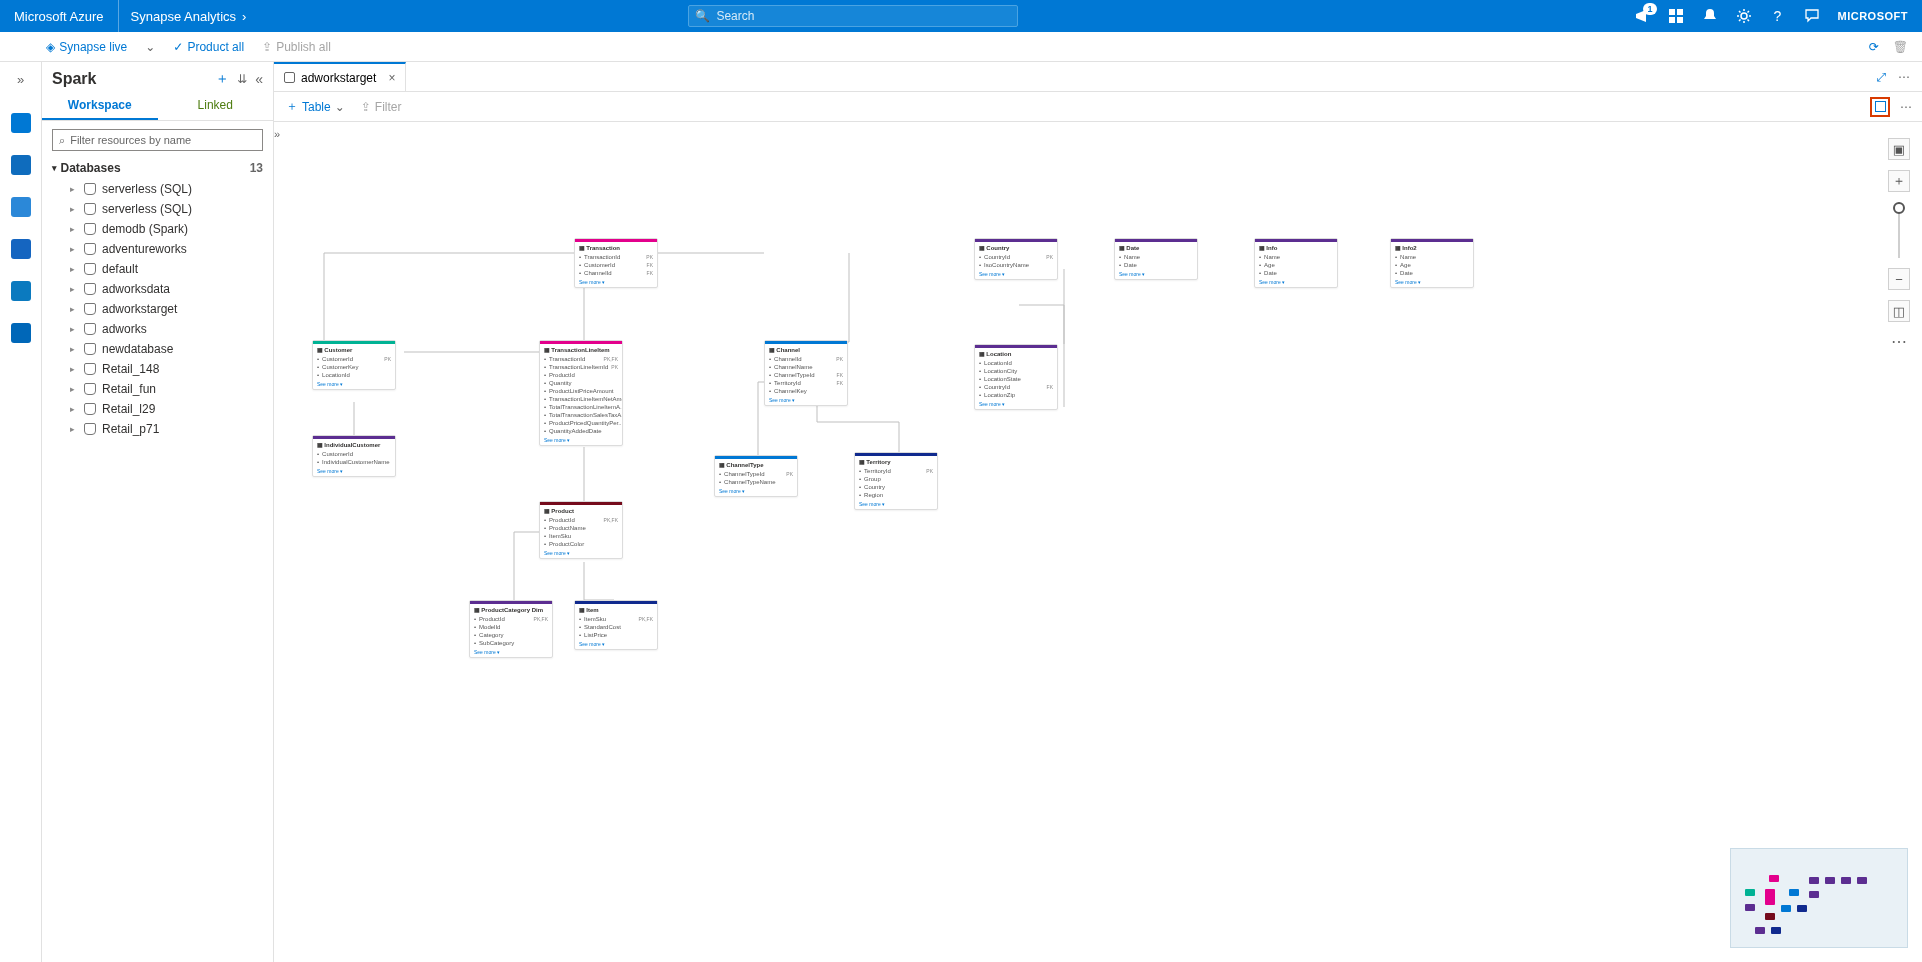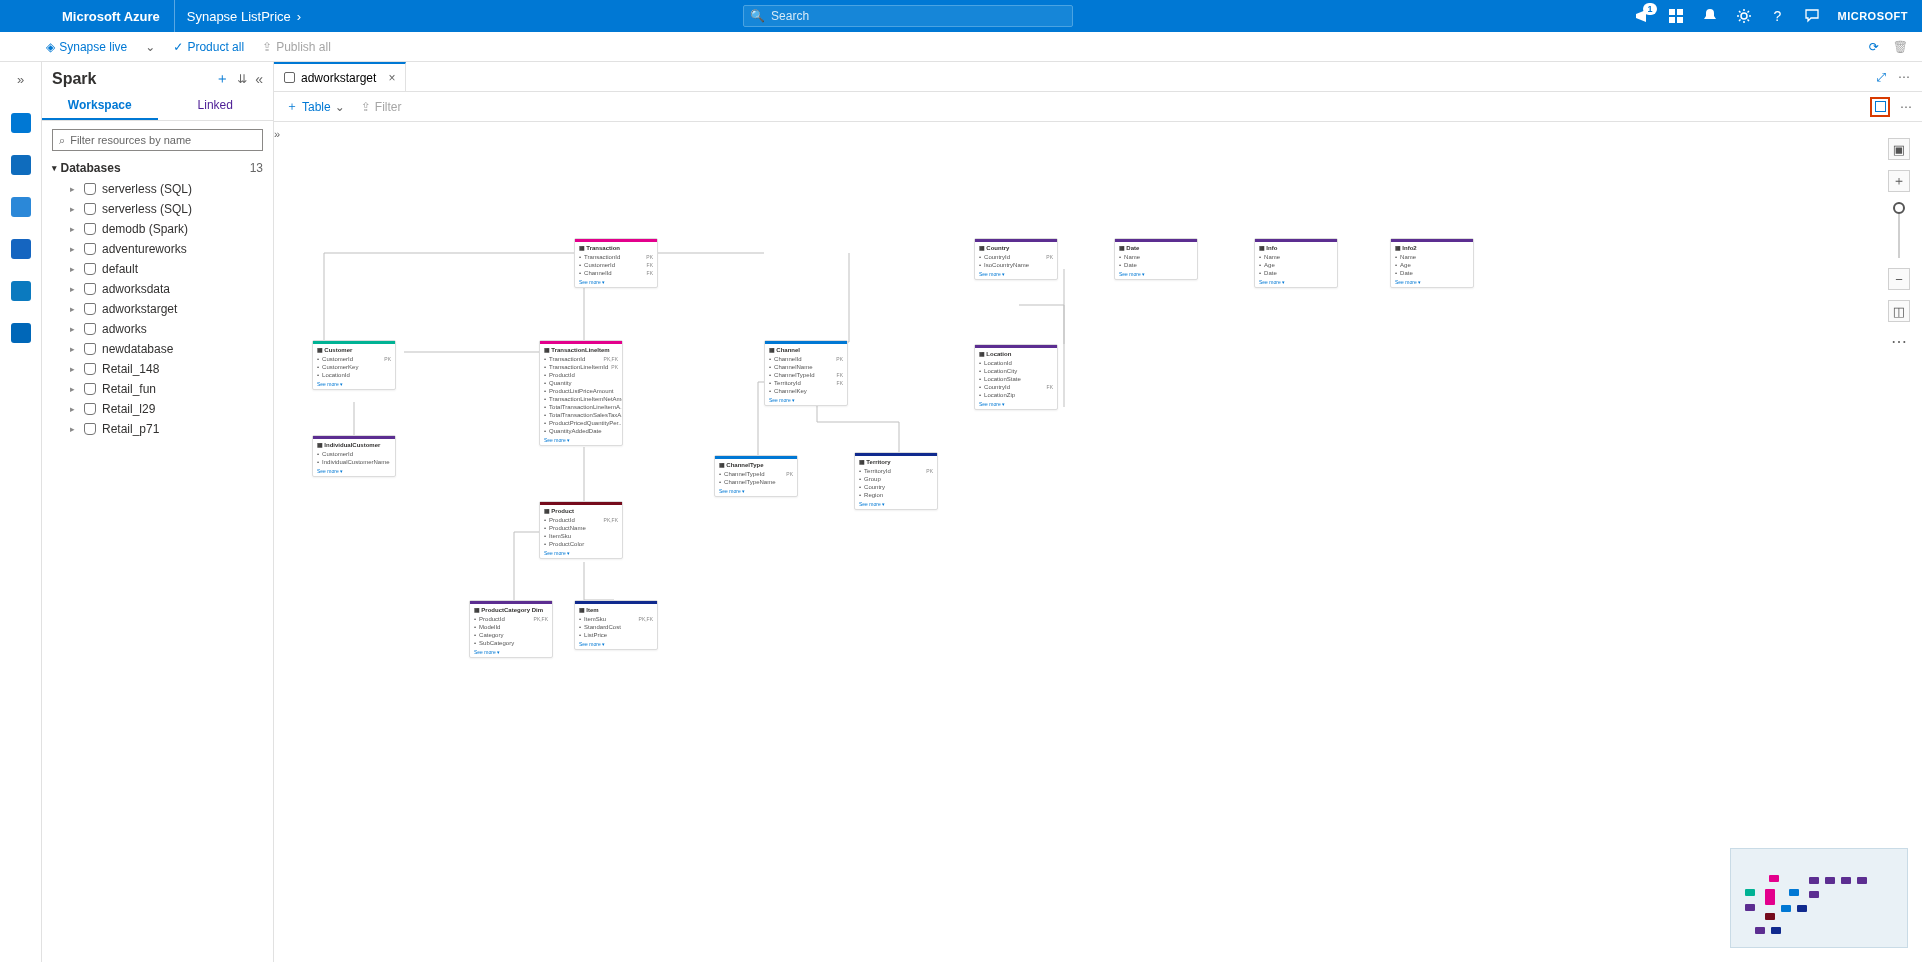--- a/index.html
+++ b/index.html
@@ -1,20 +1,20 @@
 <!DOCTYPE html>
 <html><head>
 <meta charset="utf-8">
 <style>
 * { margin: 0; padding: 0; box-sizing: border-box; font-family: "Segoe UI", Arial, sans-serif; }
 html, body { width: 100%; height: 100%; overflow: hidden; background: #fff; }
 
 
 .azure-bar { height: 32px; background: #0078d4; display: flex; align-items: center; color: #fff; font-size: 13px; }
-.azure-bar .brand { font-weight: 700; padding: 0 14px; border-right: 1px solid rgba(255,255,255,.35); height: 100%; display: flex; align-items: center; margin-left: 48px; }
+.azure-bar .brand { font-weight: 400; padding: 0 14px; border-right: 1px solid rgba(255,255,255,.35); height: 100%; display: flex; align-items: center; }
 .azure-bar .product { padding: 0 12px; display: flex; align-items: center; gap: 6px; }
 .azure-bar .spacer-l { flex: 0 0 430px; }
 .azure-search { flex: 0 0 330px; height: 22px; background: #1686d8; border: 1px solid #4aa3e2; border-radius: 2px; display: flex; align-items: center; padding: 0 6px; color: #d6eaf7; gap: 6px; font-size: 12px; }
 .azure-bar .spacer-r { flex: 1; }
 .azure-icons { display: flex; align-items: center; gap: 18px; padding-right: 14px; }
 .azure-icons .ico { width: 16px; height: 16px; position: relative; }
 .badge { position: absolute; top: -5px; right: -7px; background: #fff; color: #0078d4; font-size: 9px; border-radius: 8px; padding: 0 4px; line-height: 12px; font-weight: 700; }
 .account { font-size: 11px; font-weight: 600; letter-spacing: .5px; }
 
 
@@ -37,25 +37,25 @@
 .c-pipe { background: #1565c0; border-radius: 10px; width: 22px; height: 14px; }
 .c-circ { background: #0b7abf; border-radius: 50%; }
 .c-bag  { background: #0067b8; border-radius: 2px 2px 4px 4px; }
 
 
 .explorer { width: 232px; border-right: 1px solid #e1e1e1; display: flex; flex-direction: column; font-size: 12px; color: #323130; }
 .ex-head { display: flex; align-items: center; padding: 8px 10px 4px; }
 .ex-head h1 { font-size: 16px; font-weight: 600; flex: 1; }
 .ex-head .hic { color: #0078d4; margin-left: 8px; font-size: 14px; }
 .ex-tabs { display: flex; border-bottom: 1px solid #e1e1e1; }
-.ex-tabs div { flex: 1; text-align: center; padding: 6px 0; font-size: 12px; color: #4c1d95; cursor: pointer; }
+.ex-tabs div { flex: 1; text-align: center; padding: 6px 0; font-size: 12px; color: #4d7c0f; cursor: pointer; }
 .ex-tabs div.act { color: #0078d4; border-bottom: 2px solid #0078d4; font-weight: 600; }
 .ex-filter { margin: 8px 10px 6px; border: 1px solid #8a8886; height: 22px; display: flex; align-items: center; padding: 0 6px; gap: 5px; color: #666; font-size: 11px; }
 .ex-section { display: flex; align-items: center; padding: 4px 10px; font-weight: 600; font-size: 12px; }
-.ex-section .cnt { margin-left: auto; font-weight: 400; color: #666; }
+.ex-section .cnt { margin-left: auto; font-weight: 700; color: #666; }
 .tree { overflow: auto; }
 .node { display: flex; align-items: center; gap: 6px; padding: 3px 0 3px 28px; white-space: nowrap; cursor: pointer; }
 .node .caret { color: #888; font-size: 9px; width: 8px; }
 .node .dbic { width: 12px; height: 12px; border: 1px solid #777; border-radius: 2px 2px 4px 4px; }
 
 
 .main { flex: 1; display: flex; flex-direction: column; position: relative; }
 .tabstrip { height: 30px; border-bottom: 1px solid #e1e1e1; display: flex; align-items: center; font-size: 12px; }
 .tab { display: flex; align-items: center; gap: 6px; padding: 0 10px; height: 100%; border-right: 1px solid #e1e1e1; border-top: 2px solid #0078d4; }
 .tab .dbic2 { width: 11px; height: 11px; border: 1px solid #666; border-radius: 2px; }
@@ -100,21 +100,21 @@
 
 .collapse { position: absolute; left: 0; top: 6px; width: 14px; font-size: 11px; color: #666; }
 
 </style>
 </head>
 <body>
 
 <div class="azure-bar">
   <div class="brand">Microsoft Azure</div>
   <div class="product">
-    <span>Synapse ListPrice</span>
+    <span>Synapse Analytics</span>
     <span>›</span>
   </div>
   <div class="spacer-l"></div>
   <div class="azure-search">
     <span>🔍</span>
     <span>Search</span>
   </div>
   <div class="spacer-r"></div>
   <div class="azure-icons">
     <div class="ico">

